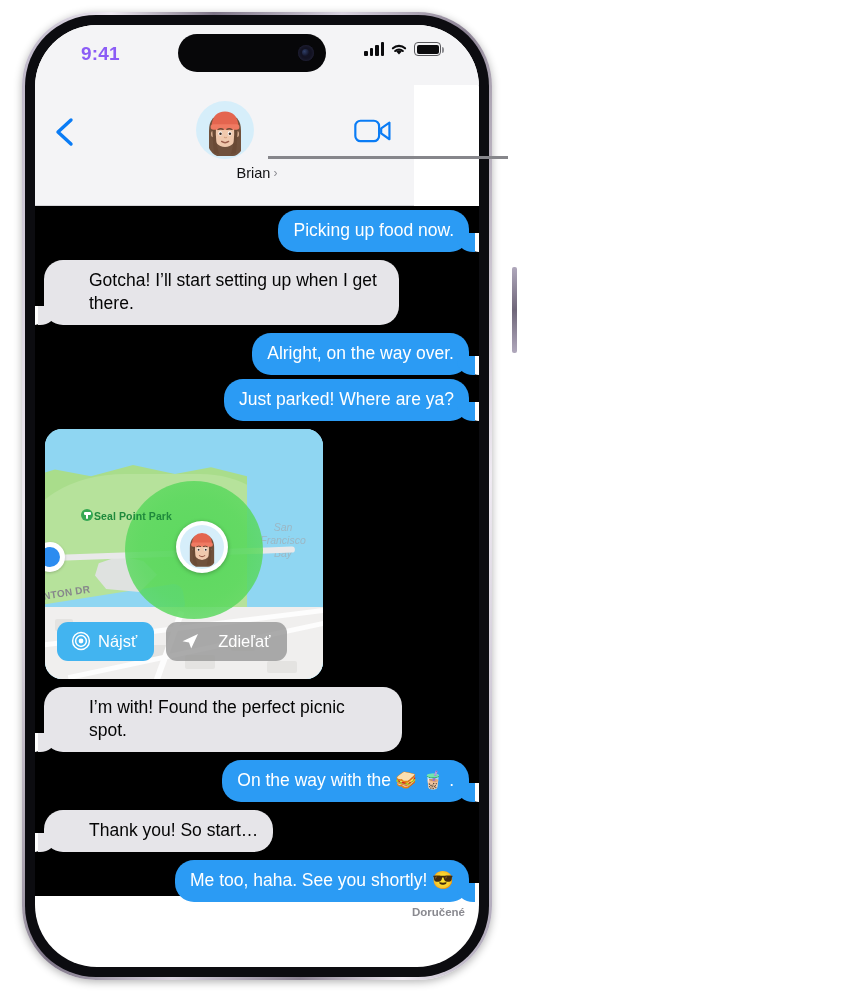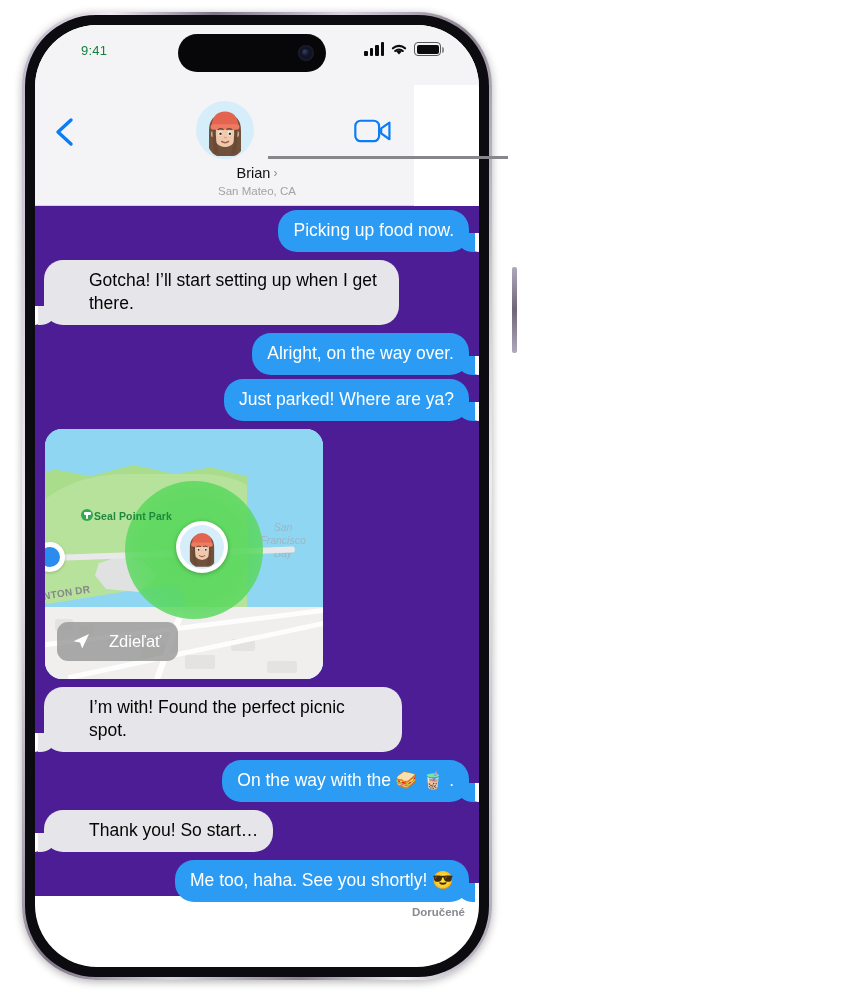--- a/index.html
+++ b/index.html
@@ -47,21 +47,21 @@
   .btn-power   { left: 490px; top: 255px; width: 5px; height: 86px; }
 
   
   .statusbar {
     position: absolute; left: 0; top: 0;
     width: 444px; height: 60px;
     background: #f4f4f6;
   }
   .status-time {
     position: absolute; left: 46px; top: 18px;
-    font-size: 13px; font-weight: normal; color: #15803d;
+    font-size: 19px; font-weight: bold; color: #8b5cf6;
     letter-spacing: 0.2px;
   }
   .dynamic-island {
     position: absolute; left: 143px; top: 9px;
     width: 148px; height: 38px;
     background: #070709; border-radius: 20px;
   }
   .di-lens {
     position: absolute; right: 12px; top: 11px;
     width: 16px; height: 16px; border-radius: 50%;
@@ -129,21 +129,21 @@
   }
   .contact-sub {
     position: absolute; left: 0; top: 100px; width: 444px;
     text-align: center; font-size: 11.5px; color: #a2a2a8;
   }
 
   
   .msg-area {
     position: absolute; left: 0; top: 181px;
     width: 444px; height: 690px;
-    background: #4c1d95;
+    background: #000000;
   }
   .row { position: relative; width: 100%; }
   .bubble {
     position: relative; display: inline-block;
     max-width: 300px;
     padding: 9px 15px 10px 15px;
     border-radius: 19px;
     font-size: 17.5px; line-height: 23px;
     word-wrap: break-word;
   }
@@ -408,21 +408,20 @@
 
             <path d="M28.4 36.3 q1.2 0.9 2.2 0" stroke="#d3a283" stroke-width="1.1" fill="none" stroke-linecap="round"></path>
             <path d="M25.6 40.4 q3.5 2.6 7 0" stroke="#9c5f4c" stroke-width="1.35" fill="none" stroke-linecap="round"></path>
           </svg>
         </div>
       </div>
 
       <div class="contact-name">
         <span>Brian</span><span class="chev">›</span>
       </div>
-      <div class="contact-sub">San Mateo, CA</div>
     </div>
 
     <div class="msg-area">
 
       <div class="gap4"></div>
       <div class="row">
           <div class="bubble out">Picking up food now.</div>
         </div>
       <div class="gap8"></div>
 
@@ -488,20 +487,28 @@
                 <ellipse cx="24.3" cy="32.4" rx="1.9" ry="2.2" fill="#ffffff"></ellipse>
                 <ellipse cx="33.7" cy="32.4" rx="1.9" ry="2.2" fill="#ffffff"></ellipse>
                 <circle cx="24.5" cy="32.7" r="1.25" fill="#3b2a20"></circle>
                 <circle cx="33.9" cy="32.7" r="1.25" fill="#3b2a20"></circle>
                 <path d="M25.6 40.4 q3.5 2.6 7 0" stroke="#9c5f4c" stroke-width="1.35" fill="none" stroke-linecap="round"></path>
               </svg>
             </div>
           </div>
 
           <div class="map-actions">
+            <div class="map-btn find">
+              <svg width="20" height="20" viewBox="0 0 20 20">
+                <circle cx="10" cy="10" r="8.4" stroke="#ffffff" stroke-width="1.5" fill="none"></circle>
+                <circle cx="10" cy="10" r="5.4" stroke="#ffffff" stroke-width="1.5" fill="none"></circle>
+                <circle cx="10" cy="10" r="2.4" fill="#ffffff"></circle>
+              </svg>
+              <span>Nájsť</span>
+            </div>
             <div class="map-btn share">
               <svg width="20" height="20" viewBox="0 0 20 20">
                 <path d="M18 3 L2.5 10.2 L9 11.6 L11.2 17.5 Z" fill="#ffffff"></path>
               </svg>
               <span>Zdieľať</span>
             </div>
           </div>
         </div>
       </div>
       <div class="gap8"></div>

